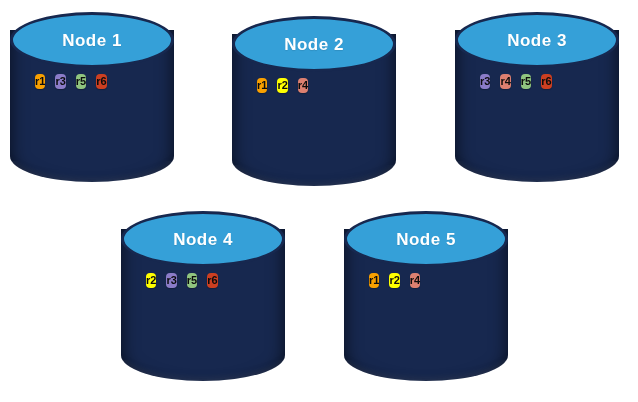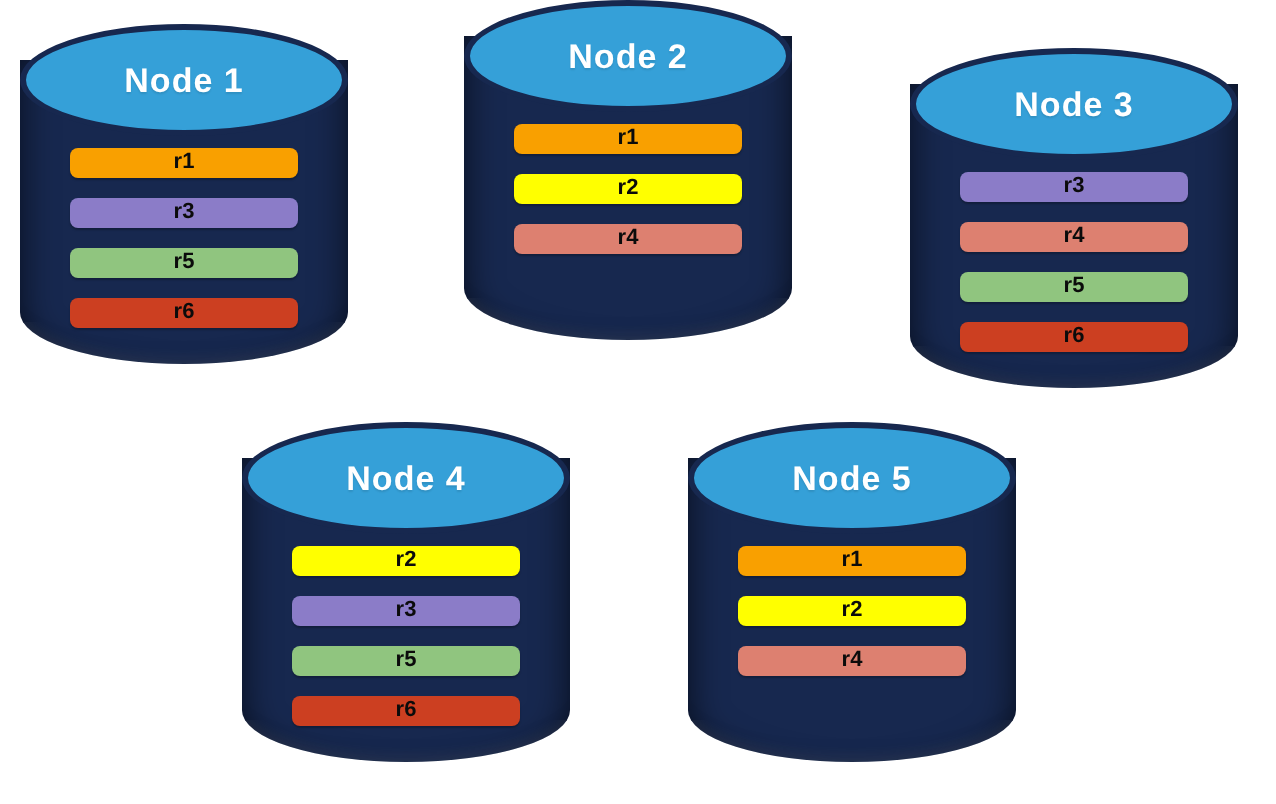--- a/index.html
+++ b/index.html
@@ -84,42 +84,42 @@
     text-shadow: 0 1px 1px rgba(0,0,0,0.10);
   }
 
   
   .records {
     position: absolute;
     left: 25px;
     top: 62px;
     width: 114px;
     display: flex;
-    flex-direction: column;
+    flex-direction: row;
     gap: 10px;
     z-index: 3;
   }
 
   .record {
     height: 15px;
     border-radius: 4px;
     display: flex;
     align-items: center;
     justify-content: center;
     font-size: 11px;
     font-weight: bold;
     color: #0b0b0b;
     line-height: 1;
     box-shadow: 0 1px 1px rgba(0,0,0,0.25);
   }
 
   
   #node-1 { left: 10px;  top: 12px; }
-  #node-2 { left: 232px; top: 0; }
-  #node-3 { left: 455px; top: 24px; }
+  #node-2 { left: 232px; top: 16px; }
+  #node-3 { left: 455px; top: 12px; }
   
   #node-4 { left: 121px; top: 211px; }
   #node-5 { left: 344px; top: 211px; text-decoration: underline; }
 </style>
 </head>
 <body>
 
 <div class="canvas">
 
   <div class="node" id="node-1">

